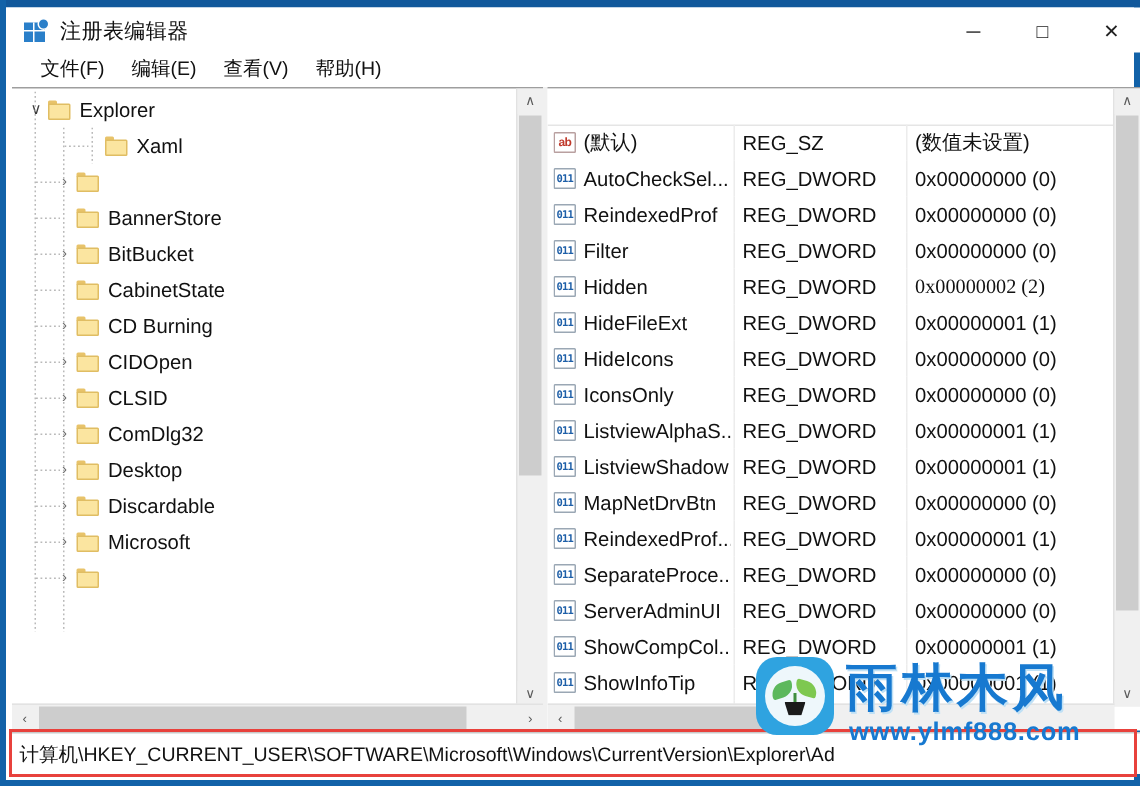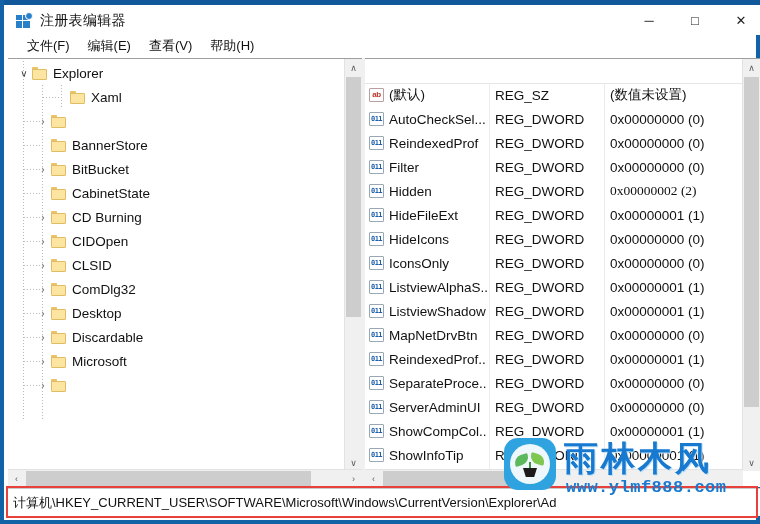--- a/index.html
+++ b/index.html
@@ -96,21 +96,21 @@
                   clip-path:polygon(0 0,100% 0,80% 100%,20% 100%);}
   .wm .badge .leafL{position:absolute;left:4px;top:11px;width:15px;height:10px;background:#5cb85c;
                     border-radius:10px 2px 10px 2px;transform:rotate(-18deg);}
   .wm .badge .leafR{position:absolute;left:20px;top:10px;width:15px;height:10px;background:#7ec850;
                     border-radius:2px 10px 2px 10px;transform:rotate(16deg);}
   .wm .badge .stem{position:absolute;left:19px;top:18px;width:2px;height:8px;background:#3f8f3f;}
   .wm .cn{position:absolute;left:60px;top:0;font-size:34px;font-weight:bold;color:#1779d0;
           letter-spacing:3px;font-family:"DejaVu Sans","Liberation Sans",sans-serif;
           text-shadow:1px 1px 0 #bfe0f5;}
   .wm .url{position:absolute;left:62px;top:42px;font-size:17px;font-weight:bold;color:#1779d0;
-           font-family:Liberation Mono, monospace;letter-spacing:.5px;}
+           font-family:Liberation Sans, sans-serif;letter-spacing:.5px;}
 </style>
 </head>
 <body>
 
 <div id="app">
 
   <div class="titlebar-accent"></div>
 
   <div class="titlebar">
     <div class="app-icon">

